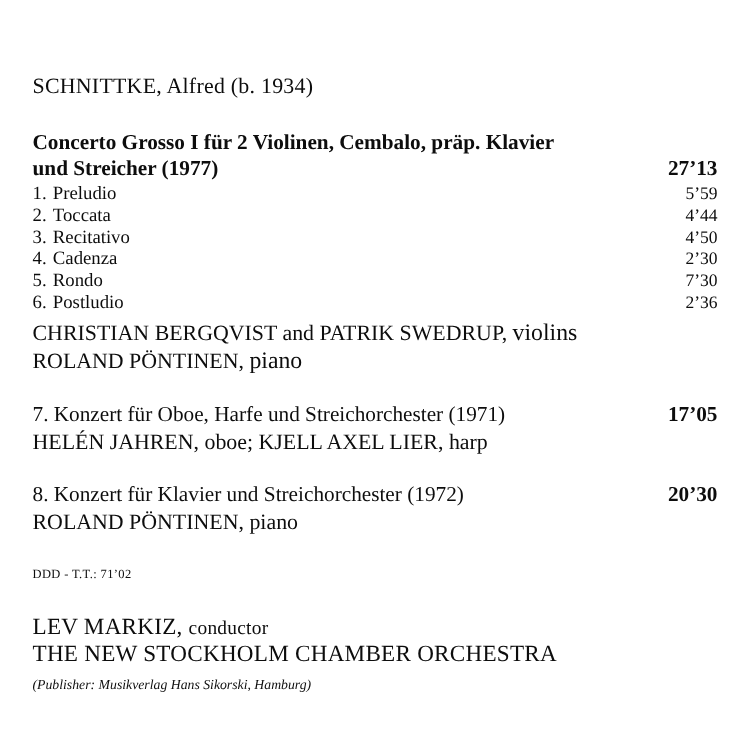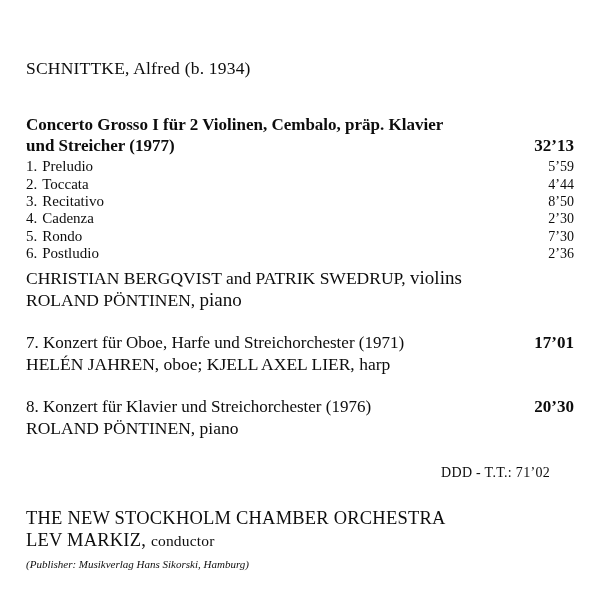--- a/index.html
+++ b/index.html
@@ -18,21 +18,21 @@
     position: relative;
     width: 600px;
     height: 600px;
     box-sizing: border-box;
     padding: 58px 26px 0 26px;
   }
 
   .composer {
     font-size: 17.5px;
     letter-spacing: 0.2px;
-    margin-bottom: 35px;
+    margin-bottom: 24px;
   }
 
   .work-title {
     font-size: 17px;
     font-weight: bold;
     line-height: 1.24;
     margin: 0;
   }
   .work-title .title-row {
     display: flex;
@@ -105,22 +105,22 @@
     padding-left: 10px;
   }
   .block .sub-row {
     font-size: 17.5px;
     line-height: 1.18;
     margin-top: 1px;
   }
 
   .tech {
     margin-top: 26px;
-    text-align: right;
-    font-size: 14px;
+    text-align: left;
+    font-size: 10px;
     padding-right: 24px;
     letter-spacing: 0.3px;
   }
 
   .orchestra {
     margin-top: 26px;
     font-size: 18.5px;
     line-height: 1.2;
     letter-spacing: 0.2px;
   }
@@ -140,39 +140,39 @@
 <div class="page">
 
   <div class="composer">SCHNITTKE, Alfred (b. 1934)</div>
 
   <div class="work-title">
     <div class="title-row">
       <span class="title-text">Concerto Grosso I für 2 Violinen, Cembalo, präp. Klavier</span>
     </div>
     <div class="title-row">
       <span class="title-text">und Streicher (1977)</span>
-      <span class="dur">32’13</span>
+      <span class="dur">27’13</span>
     </div>
   </div>
 
   <ul class="tracks">
     <li>
       <span class="tk-num">1.</span>
       <span class="tk-name">Preludio</span>
       <span class="tk-dur">5’59</span>
     </li>
     <li>
       <span class="tk-num">2.</span>
       <span class="tk-name">Toccata</span>
       <span class="tk-dur">4’44</span>
     </li>
     <li>
       <span class="tk-num">3.</span>
       <span class="tk-name">Recitativo</span>
-      <span class="tk-dur">8’50</span>
+      <span class="tk-dur">4’50</span>
     </li>
     <li>
       <span class="tk-num">4.</span>
       <span class="tk-name">Cadenza</span>
       <span class="tk-dur">2’30</span>
     </li>
     <li>
       <span class="tk-num">5.</span>
       <span class="tk-name">Rondo</span>
       <span class="tk-dur">7’30</span>
@@ -191,46 +191,46 @@
     </div>
     <div>
       <span class="nm">ROLAND PÖNTINEN,</span>
       <span class="inst">piano</span>
     </div>
   </div>
 
   <div class="block">
     <div class="head-row">
       <span class="head-text">7. Konzert für Oboe, Harfe und Streichorchester (1971)</span>
-      <span class="head-dur">17’01</span>
+      <span class="head-dur">17’05</span>
     </div>
     <div class="sub-row">
       <span class="nm">HELÉN JAHREN,</span>
       <span class="inst">oboe;</span>
       <span class="nm">KJELL AXEL LIER,</span>
       <span class="inst">harp</span>
     </div>
   </div>
 
   <div class="block">
     <div class="head-row">
-      <span class="head-text">8. Konzert für Klavier und Streichorchester (1976)</span>
+      <span class="head-text">8. Konzert für Klavier und Streichorchester (1972)</span>
       <span class="head-dur">20’30</span>
     </div>
     <div class="sub-row">
       <span class="nm">ROLAND PÖNTINEN,</span>
       <span class="inst">piano</span>
     </div>
   </div>
 
   <div class="tech">DDD  -  T.T.: 71’02</div>
 
   <div class="orchestra">
-    <div>THE NEW STOCKHOLM CHAMBER ORCHESTRA</div>
     <div>
       <span>LEV MARKIZ,</span>
       <span class="cond-role">conductor</span>
     </div>
+    <div>THE NEW STOCKHOLM CHAMBER ORCHESTRA</div>
   </div>
 
   <div class="publisher">(Publisher: Musikverlag Hans Sikorski, Hamburg)</div>
 
 </div>
 
 </body></html>

